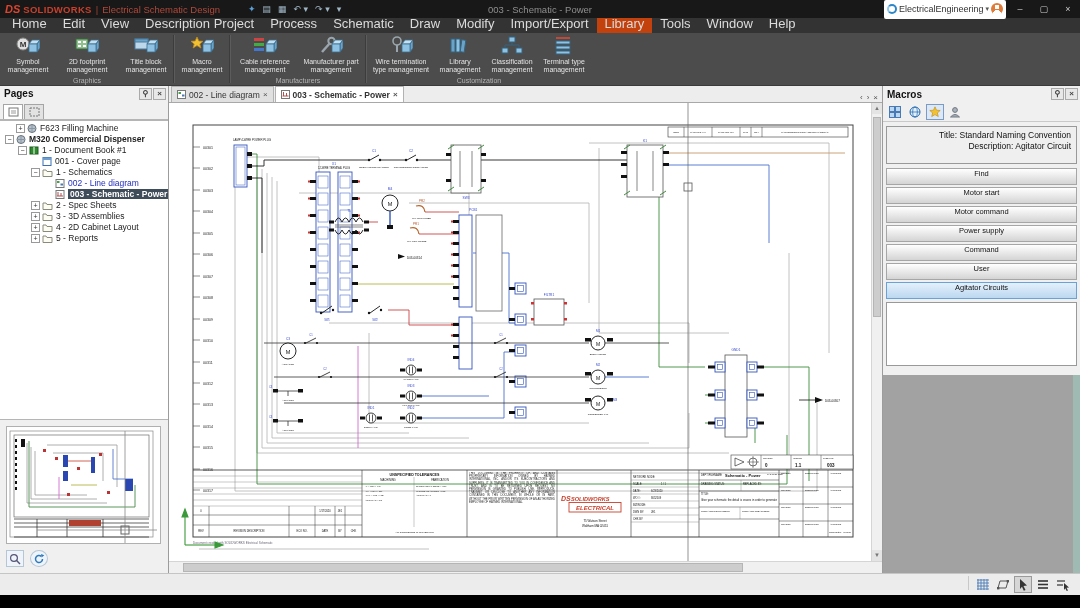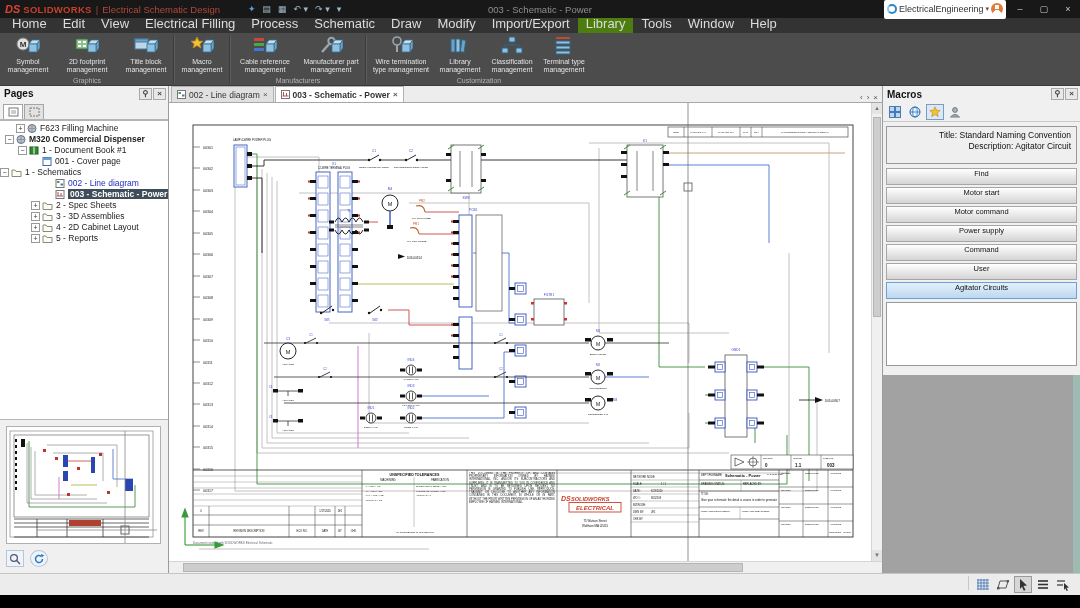--- a/index.html
+++ b/index.html
@@ -24,21 +24,21 @@
   .account-chip .caret { color:#555; font-size:7px; }
   .avatar { width:12px; height:12px; border-radius:50%;
     background: radial-gradient(circle at 50% 34%, #fff 0 2.2px, rgba(0,0,0,0) 2.3px),
                 radial-gradient(circle at 50% 92%, #fff 0 4px, rgba(0,0,0,0) 4.1px), #e07b39; }
   .winbtns { display:flex; color:#c9c9c9; }
   .winbtns span { width:24px; text-align:center; font-size:9px; line-height:18px; }
 
   
   .menubar { height:15px; background:#333; display:flex; align-items:flex-end; padding-left:4px; flex:0 0 auto; }
   .menu-item { color:#dcdcdc; font-size:13px; padding:2px 8px 2px; cursor:default; }
-  .menu-item.active { background:#4d7c0f; border-radius:2px 2px 0 0; }
+  .menu-item.active { background:#c2410c; border-radius:2px 2px 0 0; }
 
   
   .ribbon { height:53px; background:#4c4c4c; display:flex; align-items:stretch; padding-left:2px; flex:0 0 auto; border-bottom:1px solid #3a3a3a; }
   .rgroup { display:flex; flex-direction:column; }
   .rgroup-items { display:flex; flex:1; }
   .rgroup-label { text-align:center; color:#b5b5b5; font-size:7px; padding-bottom:1px; }
   .ritem { width:66px; display:flex; flex-direction:column; align-items:center; padding-top:2px; cursor:default; }
   .ritem.narrow { width:52px; }
   .ritem .ricon { flex:0 0 auto; }
   .ritem .rlabel { color:#e3e3e3; font-size:7px; line-height:1.15; text-align:center; margin-top:1px; }
@@ -149,21 +149,21 @@
         <span>▢</span>
         <span>×</span>
       </div>
     </div>
   </div>
 
   <div class="menubar">
     <span class="menu-item">Home</span>
     <span class="menu-item">Edit</span>
     <span class="menu-item">View</span>
-    <span class="menu-item">Electrical Filling</span>
+    <span class="menu-item">Description Project</span>
     <span class="menu-item">Process</span>
     <span class="menu-item">Schematic</span>
     <span class="menu-item">Draw</span>
     <span class="menu-item">Modify</span>
     <span class="menu-item">Import/Export</span>
     <span class="menu-item active">Library</span>
     <span class="menu-item">Tools</span>
     <span class="menu-item">Window</span>
     <span class="menu-item">Help</span>
   </div>
@@ -328,21 +328,21 @@
             </svg>
           <span class="tlabel">1 - Document Book #1</span>
         </div>
         <div class="trow" style="padding-left:42px">
           <svg class="ticon" width="10" height="9">
               <rect x="1" y="0.5" width="8" height="8" fill="#fff" stroke="#3a6fb0"></rect>
               <rect x="1" y="0.5" width="8" height="2.5" fill="#6f9fd0"></rect>
             </svg>
           <span class="tlabel">001 - Cover page</span>
         </div>
-        <div class="trow" style="">
+        <div class="trow" style="padding-left:31px">
           <span class="exp">−</span>
           <svg class="ticon" width="11" height="9">
               <path d="M1,2 h3 l1,1.5 h5 v5 h-9 z" fill="#fdfdf4" stroke="#8a8a7a"></path>
             </svg>
           <span class="tlabel">1 - Schematics</span>
         </div>
         <div class="trow link" style="padding-left:55px">
           <svg class="ticon" width="10" height="9">
               <rect x="1" y="0.5" width="8" height="8" fill="#fff" stroke="#777"></rect>
               <rect x="2" y="2" width="2.5" height="2" fill="#4aa04a"></rect>

